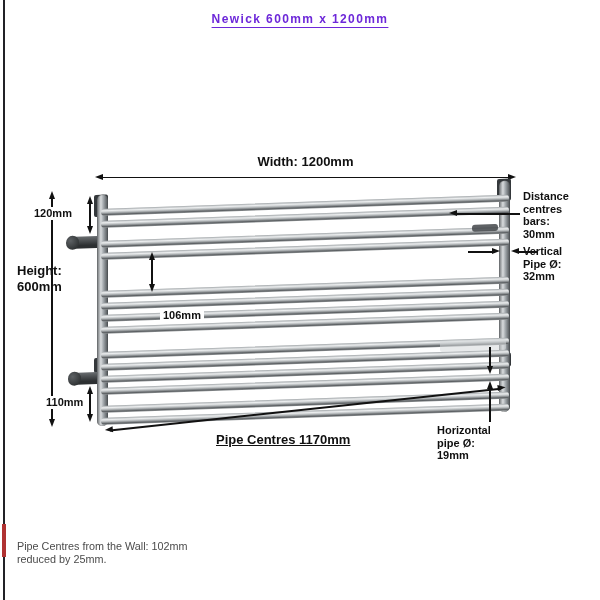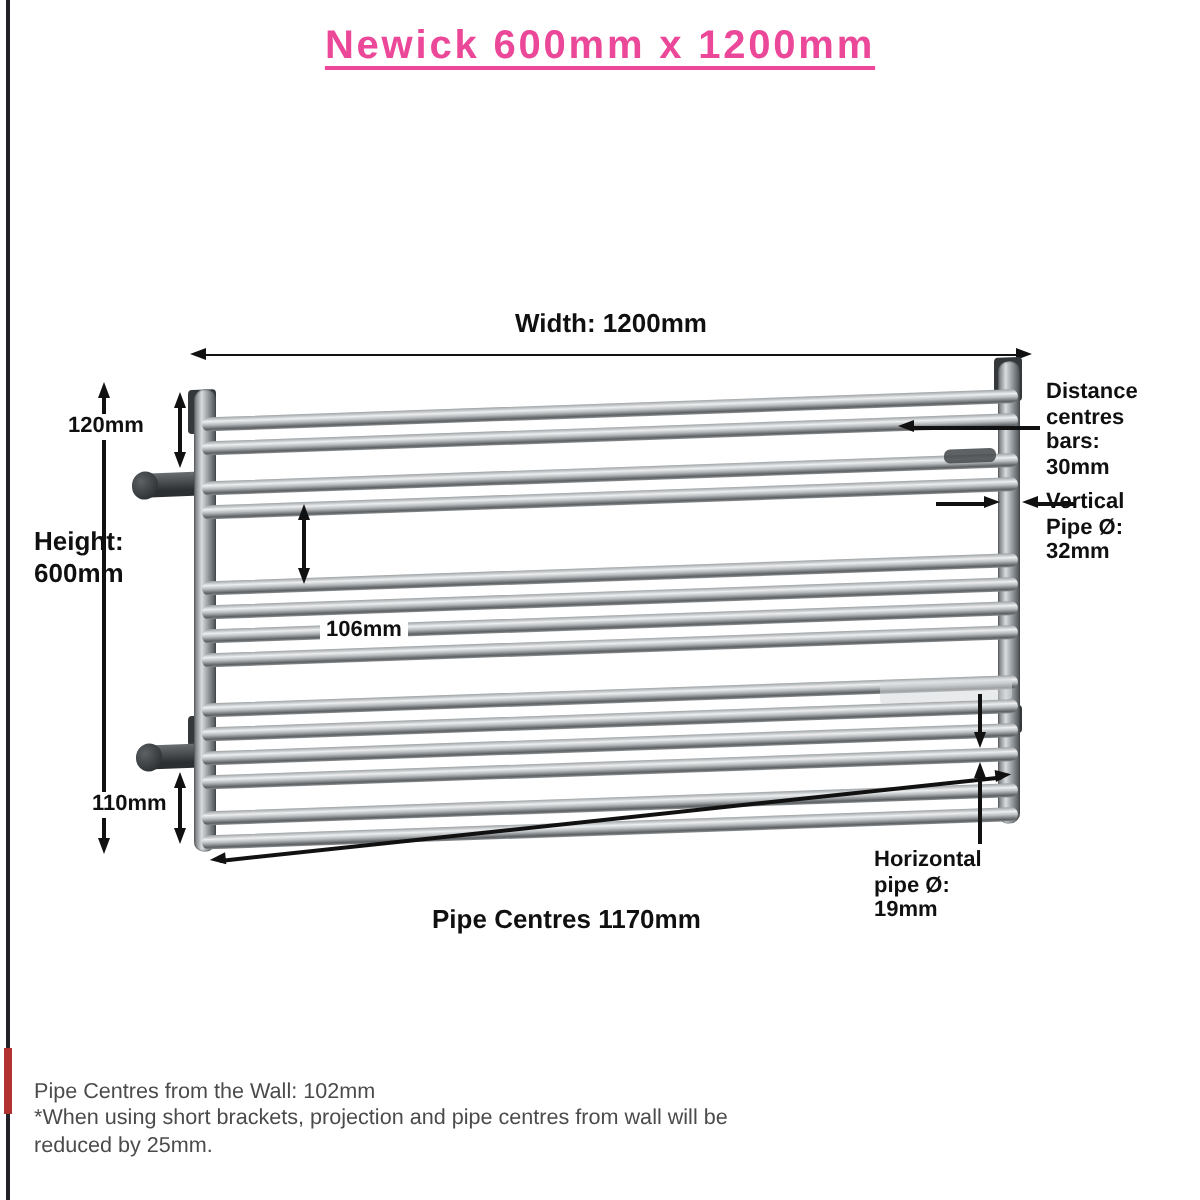--- a/index.html
+++ b/index.html
@@ -3,22 +3,22 @@
 <meta charset="utf-8">
 <style>
   html,body{margin:0;padding:0;background:#fff;}
   .page{position:relative;width:600px;height:600px;background:#ffffff;overflow:hidden;
         font-family:"Liberation Sans",sans-serif;color:#1c1c1c;}
   
   .edge-line{position:absolute;left:3px;top:0;width:1.5px;height:600px;background:#212126;}
   .edge-red{position:absolute;left:2px;top:524px;width:4px;height:33px;background:#b03232;}
   
   .title{position:absolute;left:0;top:12px;width:100%;text-align:center;
-         font-size:20px;font-weight:600;letter-spacing:1.4px;
-         text-decoration:underline;text-underline-offset:4px;color:#ec4899;}
+         font-size:12px;font-weight:600;letter-spacing:1.4px;
+         text-decoration:underline;text-underline-offset:4px;color:#6d28d9;}
   
   .lbl{position:absolute;font-weight:bold;font-size:11px;line-height:12.5px;color:#101010;}
   .lbl.big{font-size:13px;line-height:16px;}
   .white-bg{background:#fff;padding:0 3px;}
   
   .hline{position:absolute;height:1.5px;background:#111;}
   .vline{position:absolute;width:1.5px;background:#111;}
   .ah{position:absolute;width:0;height:0;}
   .ah-left {border-top:3.5px solid transparent;border-bottom:3.5px solid transparent;border-right:8px solid #111;}
   .ah-right{border-top:3.5px solid transparent;border-bottom:3.5px solid transparent;border-left:8px solid #111;}
@@ -157,21 +157,20 @@
     <div class="ah ah-up" style="left:486.5px;top:381px;"></div>
     <div class="vline" style="left:489.3px;top:388px;height:34px;"></div>
   </div>
 
   <div style="position:absolute;left:105px;top:430px;width:403px;height:2px;
               transform:rotate(-6.1deg);transform-origin:0 50%;">
     <div class="hline" style="left:5px;top:0;width:393px;"></div>
     <div class="ah ah-left" style="left:0;top:-2.8px;"></div>
     <div class="ah ah-right" style="left:395px;top:-2.8px;"></div>
   </div>
-  <div class="lbl big white-bg" style="left:213px;top:452px;">Pipe Centres 1170mm</div>
+  <div class="lbl big white-bg" style="left:213px;top:432px;text-decoration:underline;">Pipe Centres 1170mm</div>
 
   <div class="notes">
     <div>Pipe Centres from the Wall: 102mm</div>
-    <div>*When using short brackets, projection and pipe centres from wall will be</div>
     <div>reduced by 25mm.</div>
   </div>
 
 </div>
 
 </body></html>

